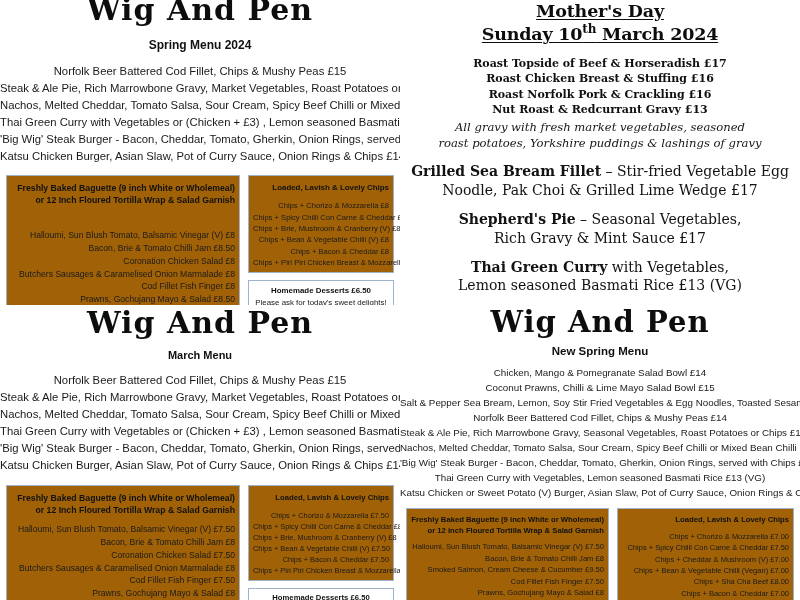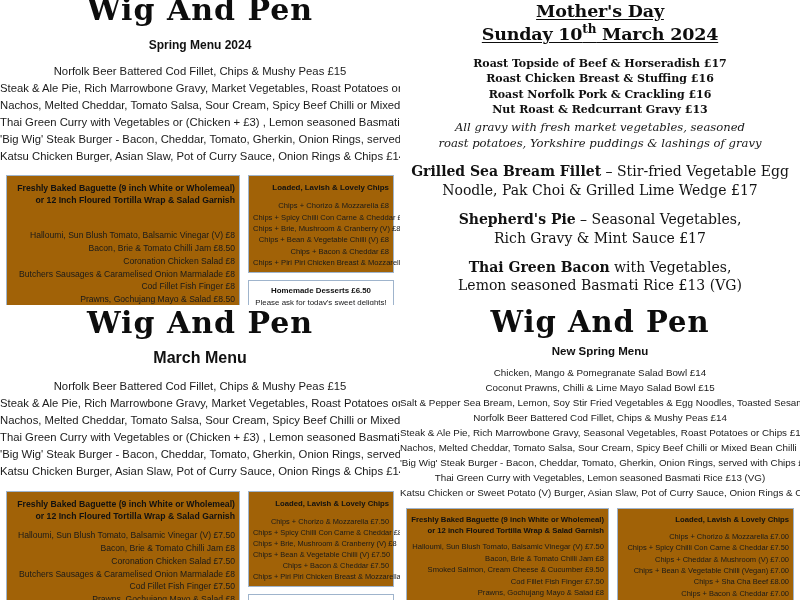--- a/index.html
+++ b/index.html
@@ -129,21 +129,21 @@
     margin-top: 13px;
     font-weight: bold;
     font-size: 18px;
     line-height: 1.15;
     letter-spacing: -0.2px;
     color: #0d0d0d;
   }
 
   
   #pane-c .logo-blackletter { font-size: 30px; margin-top: 2px; }
-  #pane-c .menu-title { margin-top: 10px; font-size: 16px; }
+  #pane-c .menu-title { margin-top: 10px; font-size: 11px; }
   #pane-c .mains { margin-top: 11px; font-size: 11.3px; }
   #pane-c .boxrow { margin-top: 11px; }
   #pane-c .box-l { width: 238px; font-size: 8.6px; padding-top: 7px; }
   #pane-c .box-l .box-head { font-size: 8.7px; }
   #pane-c .box-l .box-lines { margin-top: 6px; line-height: 1.5; }
   #pane-c .col-r { width: 146px; display: flex; flex-direction: column; gap: 7px; }
   #pane-c .box-r { font-size: 7.4px; padding-top: 7px; }
   #pane-c .box-r .box-head { font-size: 7.7px; }
   #pane-c .box-r .box-lines { margin-top: 6px; line-height: 1.5; }
   #pane-c .dessert-box { font-size: 7.7px; }
@@ -233,21 +233,21 @@
     </div>
     <div class="md-dish">
       <div><b>Grilled Sea Bream Fillet</b><span> – Stir-fried Vegetable Egg</span></div>
       <div>Noodle, Pak Choi &amp; Grilled Lime Wedge £17</div>
     </div>
     <div class="md-dish">
       <div><b>Shepherd's Pie</b><span> – Seasonal Vegetables,</span></div>
       <div>Rich Gravy &amp; Mint Sauce £17</div>
     </div>
     <div class="md-dish">
-      <div><b>Thai Green Bacon</b><span>  with Vegetables,</span></div>
+      <div><b>Thai Green Curry</b><span>  with Vegetables,</span></div>
       <div>Lemon seasoned Basmati Rice £13 (VG)</div>
     </div>
     <div class="md-desserts">
       <div>Various Desserts</div>
 
     </div>
   </div>
 
   <div class="pane menu-sans" id="pane-c">
     <div class="logo-blackletter">Wig And Pen</div>

